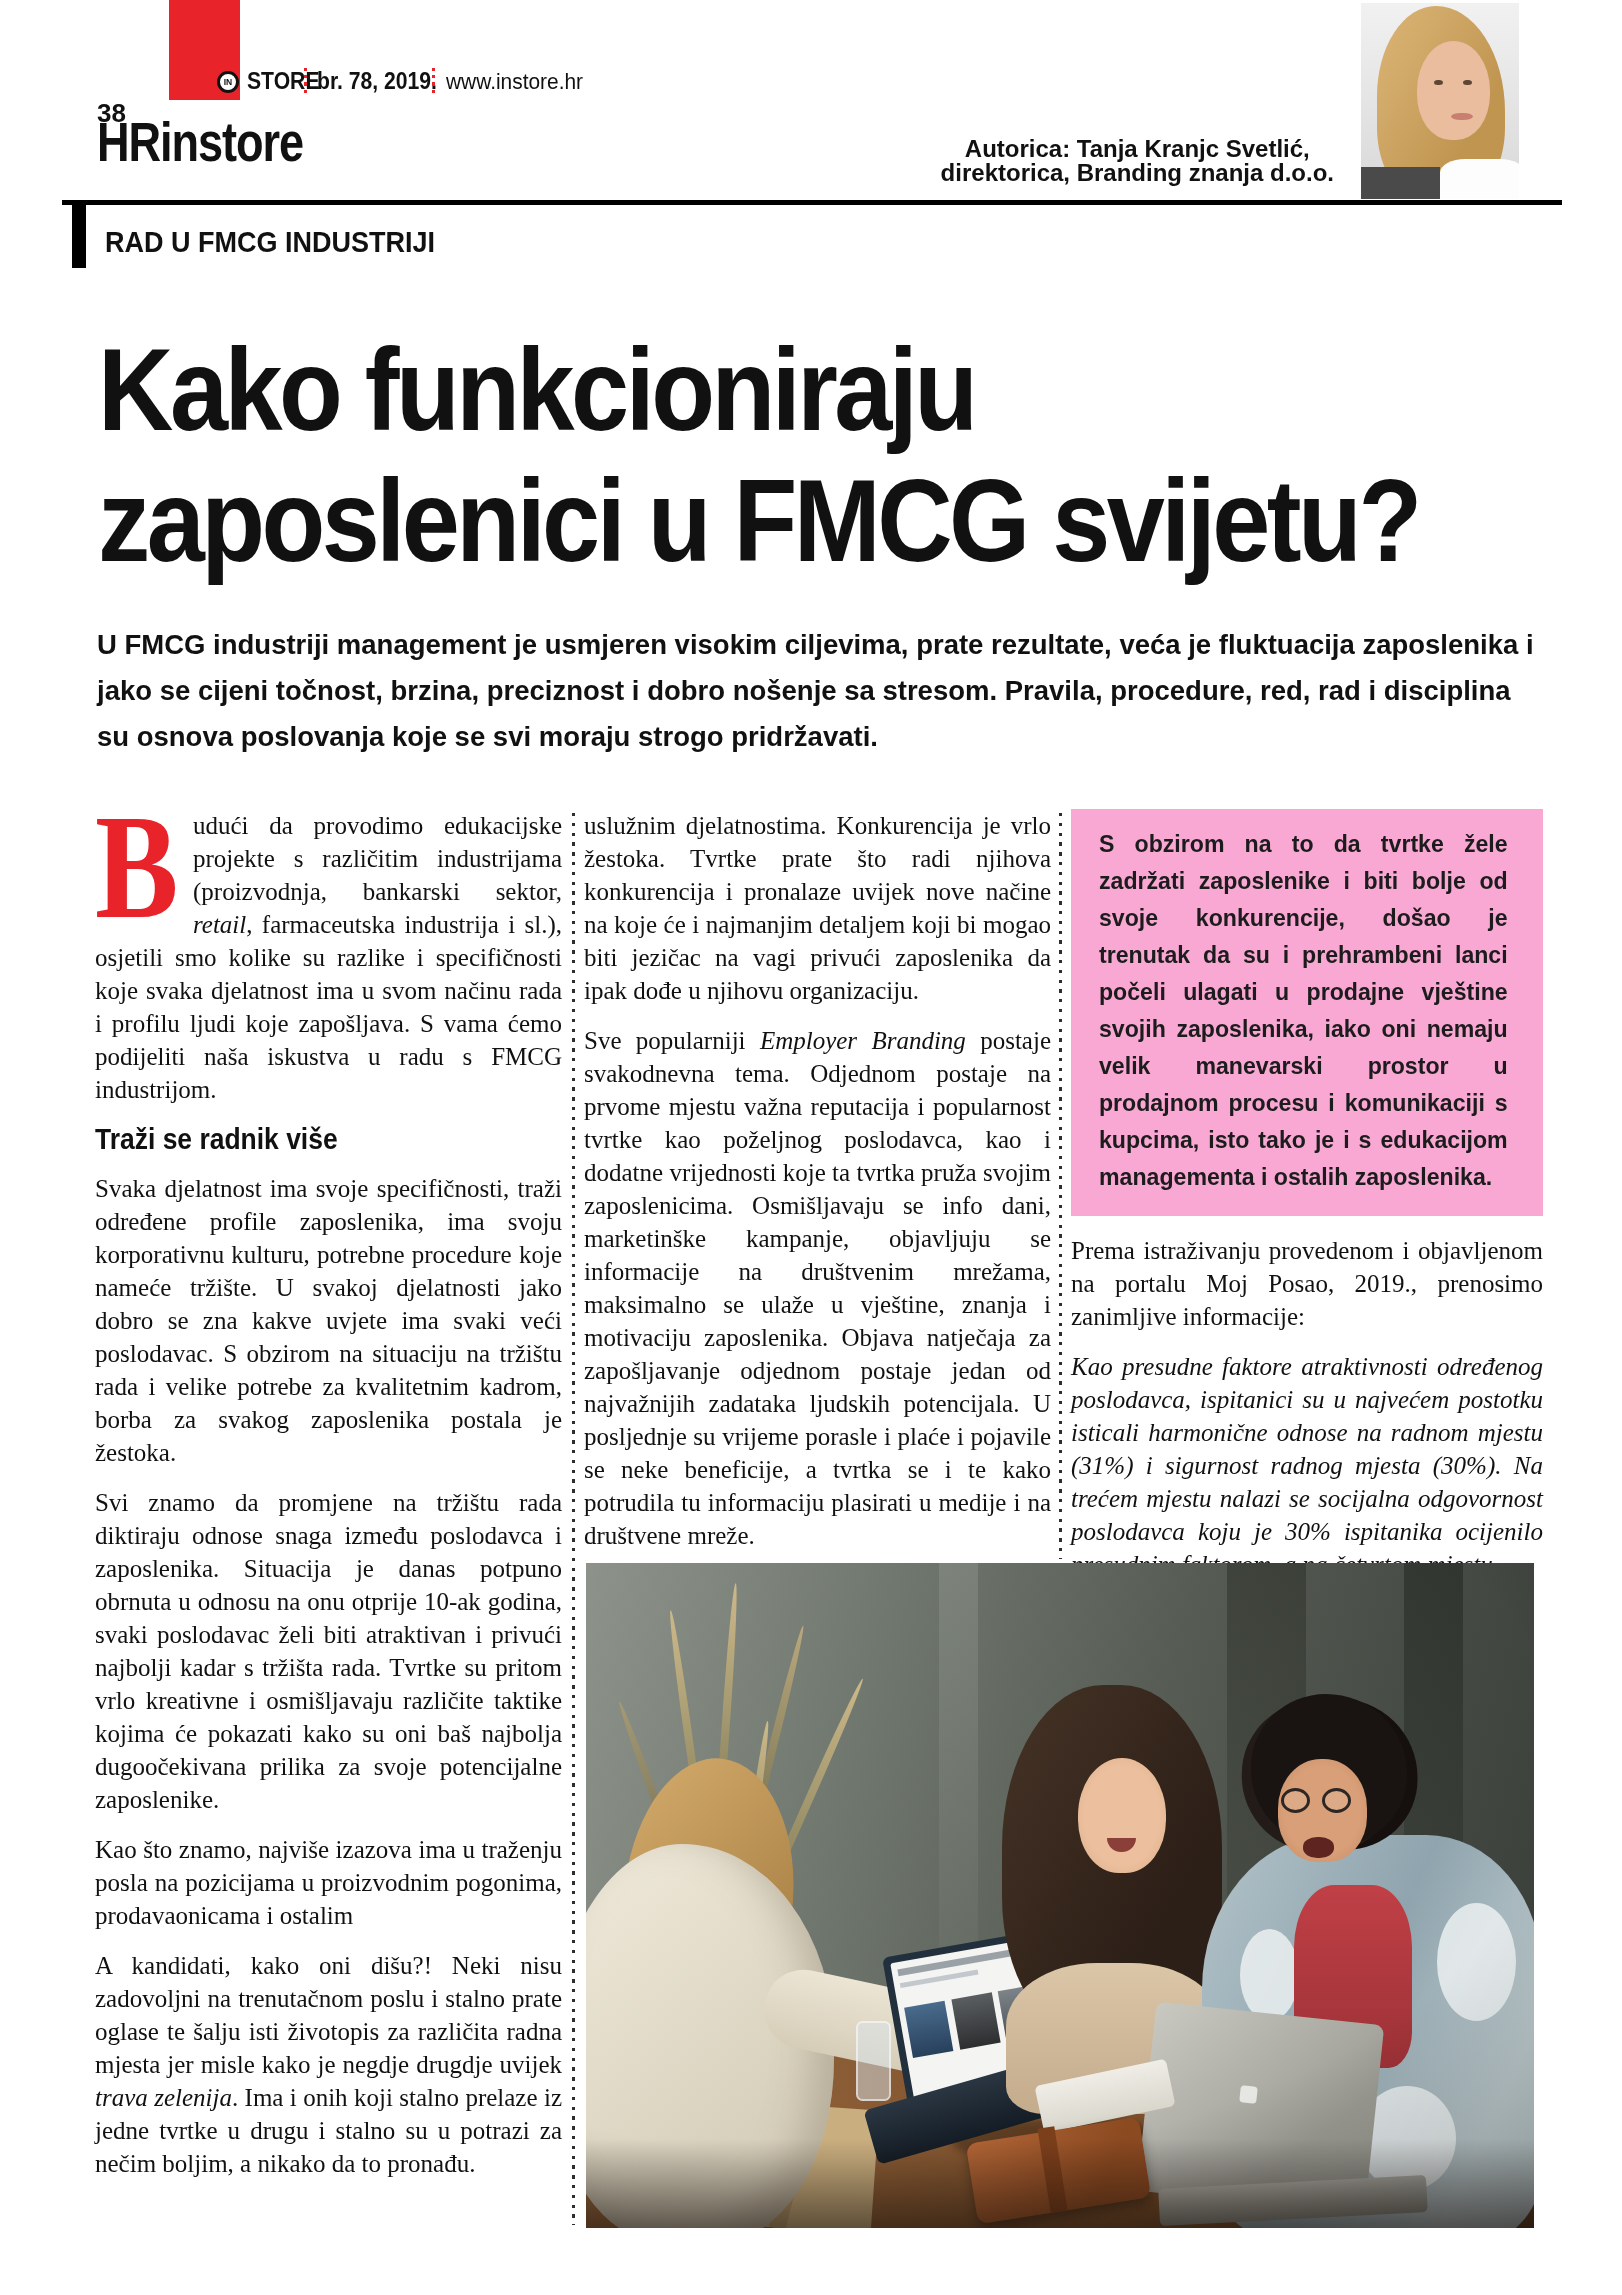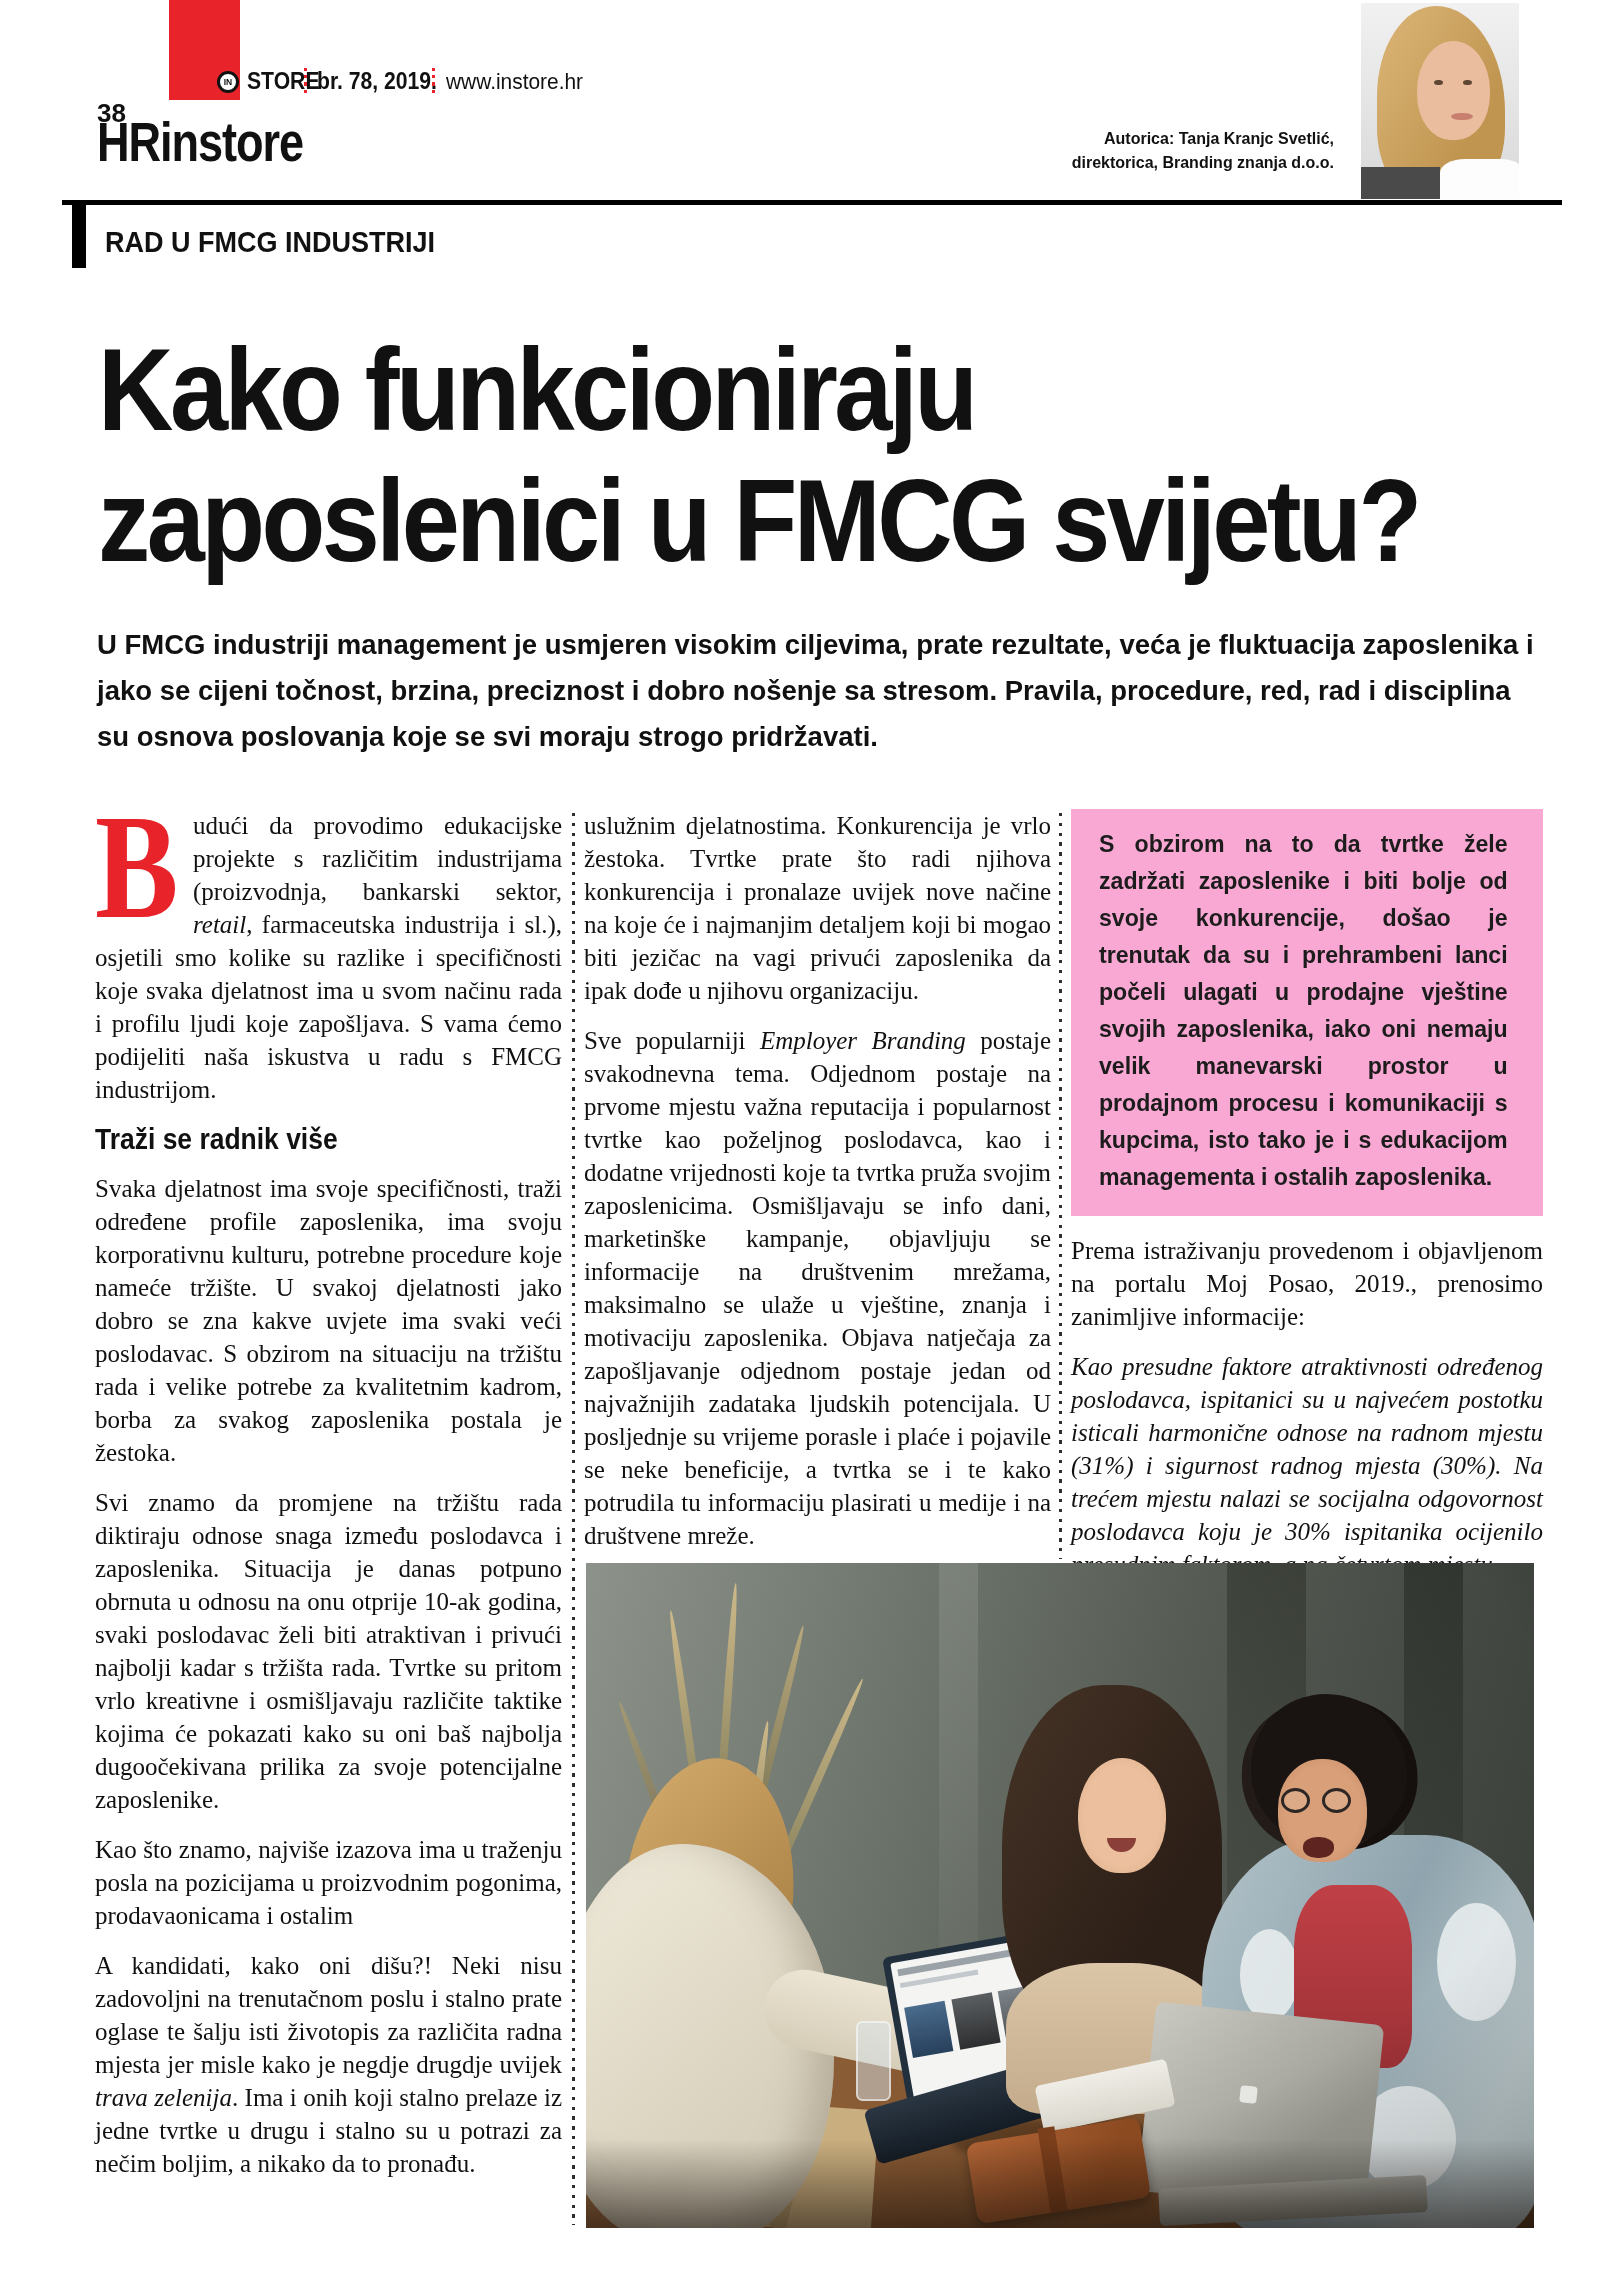--- a/index.html
+++ b/index.html
@@ -20,22 +20,22 @@
         background:repeating-linear-gradient(to bottom,#e8232a 0 3.3px,transparent 3.3px 7.2px);}
   .hdot.d1{left:304px;}
   .hdot.d2{left:432px;}
   .issue{position:absolute;left:317px;top:64px;font-family:"Liberation Sans",sans-serif;
          font-weight:bold;font-size:23px;line-height:34px;transform:scaleX(.92);transform-origin:0 50%;}
   .site{position:absolute;left:446px;top:65px;font-family:"Liberation Sans",sans-serif;
         font-size:22px;line-height:34px;transform:scaleX(.95);transform-origin:0 50%;}
   .hr-logo{position:absolute;left:97px;top:115px;font-family:"Liberation Sans",sans-serif;
            font-weight:bold;font-size:55px;line-height:55px;letter-spacing:-1.3px;
            transform:scaleX(.82);transform-origin:0 0;}
-  .author{position:absolute;right:289px;top:127px;text-align:right;
-          font-family:"Liberation Sans",sans-serif;font-weight:bold;font-size:16px;line-height:23.6px;}
+  .author{position:absolute;right:289px;top:137px;text-align:center;
+          font-family:"Liberation Sans",sans-serif;font-weight:bold;font-size:24px;line-height:23.6px;}
   .portrait{position:absolute;left:1361px;top:2.6px;width:158px;height:196px;overflow:hidden;
             background:linear-gradient(180deg,#f1f1f1,#d8d8d8);}
   .po-hair{position:absolute;left:15.7px;top:3.9px;width:128px;height:196px;
            background:linear-gradient(120deg,#dcb678,#c09550 70%);border-radius:46% 54% 38% 38%;}
   .po-face{position:absolute;left:56px;top:38px;width:73px;height:99px;background:#e9bd9d;
            border-radius:50% 50% 46% 46%;}
   .po-eye{position:absolute;width:9.2px;height:5.9px;background:#5d4634;border-radius:50%;}
   .po-lips{position:absolute;left:90px;top:110px;width:22px;height:7.9px;background:#c97f70;border-radius:50%;}
   .po-shirt{position:absolute;left:79px;top:156px;width:85px;height:46px;background:#fdfdfd;
             border-radius:30% 30% 0 0;}

